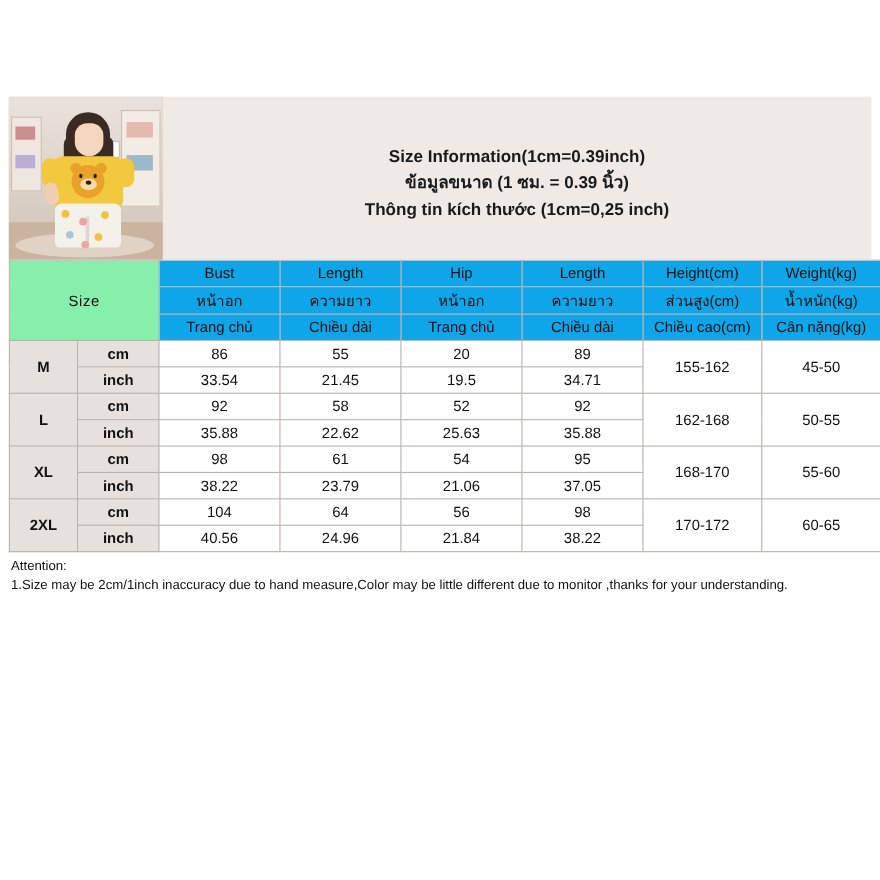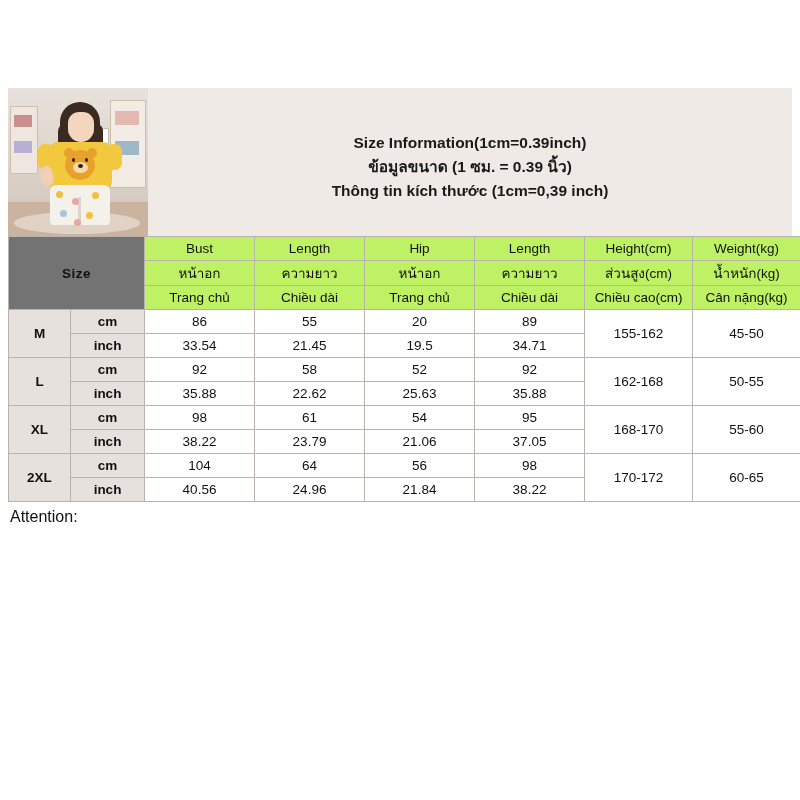--- a/index.html
+++ b/index.html
@@ -195,54 +195,54 @@
     padding: 1px 2px;
     box-sizing: border-box;
   }
   .col-size { width: 62px; }
   .col-unit { width: 74px; }
   .col-v { width: 110px; }
   .col-h { width: 108px; }
   .col-w { width: 108px; }
 
   td.head-cell {
-    background: #bef264;
+    background: #0ea5e9;
     font-size: 13.5px;
     color: #111;
     height: 26px;
   }
   td.size-label {
     background: #e7e1dd;
     font-weight: bold;
     font-size: 17px;
   }
   td.size-big {
-    background: #737373;
-    font-weight: bold;
+    background: #86efac;
+    font-weight: normal;
     font-size: 22px;
     letter-spacing: 0.5px;
   }
   td.unit-cell {
     background: #e7e1dd;
     font-weight: bold;
     font-size: 13.5px;
   }
   td.data-cell {
     background: #ffffff;
   }
   td.span-cell {
     background: #ffffff;
   }
 
   
   .attention {
     width: 784px;
     box-sizing: border-box;
     padding: 4px 2px 0 2px;
-    font-size: 16px;
+    font-size: 12px;
     line-height: 1.42;
     color: #111;
   }
   .attention .l { white-space: normal; }
 </style>
 </head>
 <body>
 
 <div class="page">
   <div class="sheet">
@@ -274,21 +274,21 @@
         <div class="ph-dot d1"></div>
         <div class="ph-dot d2"></div>
         <div class="ph-dot d3"></div>
         <div class="ph-dot d4"></div>
         <div class="ph-dot d5"></div>
         <div class="ph-dot d6"></div>
       </div>
       <div class="header-text">
         <div class="line">Size Information(1cm=0.39inch)</div>
         <div class="line">ข้อมูลขนาด (1 ซม. = 0.39 นิ้ว)</div>
-        <div class="line">Thông tin kích thước (1cm=0,39 inch)</div>
+        <div class="line">Thông tin kích thước (1cm=0,25 inch)</div>
       </div>
     </div>
 
     <table class="size-table">
       <colgroup>
         <col class="col-size">
           <col class="col-unit">
         <col class="col-v">
           <col class="col-v">
           <col class="col-v">
@@ -395,16 +395,17 @@
           <td class="data-cell">40.56</td>
           <td class="data-cell">24.96</td>
           <td class="data-cell">21.84</td>
           <td class="data-cell">38.22</td>
         </tr>
       </tbody>
     </table>
 
     <div class="attention">
       <div class="l">Attention:</div>
+      <div class="l">1.Size may be 2cm/1inch inaccuracy due to hand measure,Color may be little different due to monitor ,thanks for your understanding.</div>
     </div>
 
   </div>
 </div>
 
 </body></html>

